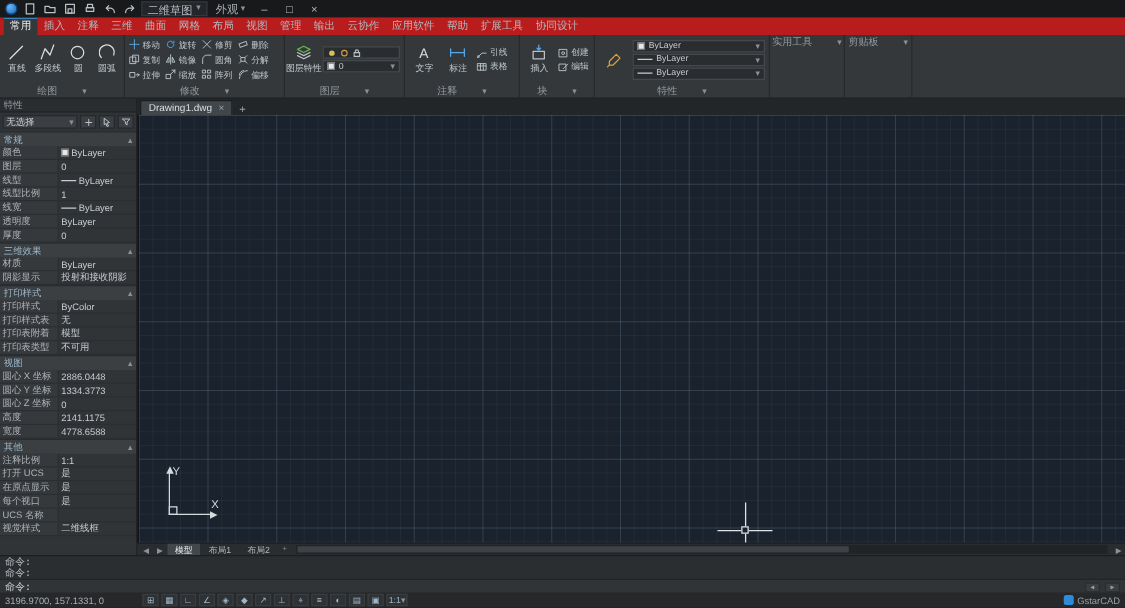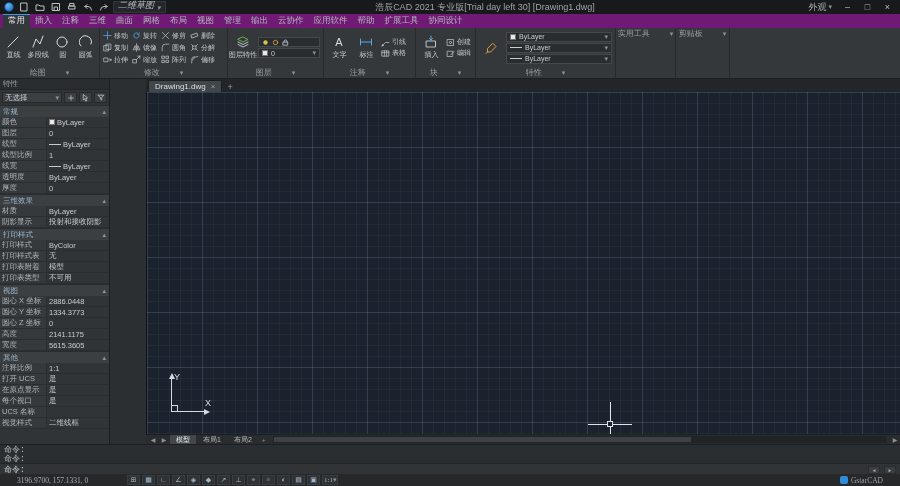--- a/index.html
+++ b/index.html
@@ -6,27 +6,27 @@
   html,body { width:900px; height:486px; overflow:hidden; background:#222426; }
   body { font-family:"Liberation Sans", sans-serif; font-size:9px; color:#c8cdd1; -webkit-user-select:none; user-select:none; }
   i { font-style:normal; }
   svg { stroke:#b9c2c9; fill:none; stroke-width:1; stroke-linecap:round; stroke-linejoin:round; }
   .app { width:900px; height:486px; display:flex; flex-direction:column; background:#2c2f32; }
 
   
   .titlebar { height:14px; background:#17191b; display:flex; align-items:center; padding:0 4px; gap:3px; color:#a9afb4; font-size:9px; flex:none; }
   .logo { width:10px; height:10px; border-radius:50%; background:radial-gradient(circle at 35% 30%, #6db8f2, #1565b8); flex:none; border:1px solid #0d4a8a; }
   .qa-btn { width:13px; height:12px; display:flex; align-items:center; justify-content:center; flex:none; }
-  .ws-chip { display:flex; align-items:flex-end; gap:3px; padding:0 4px; height:12px; background:#23262a; border:1px solid #33373b; color:#b6bcc1; flex:none;font-style:italic; }
+  .ws-chip { display:flex; align-items:flex-start; gap:3px; padding:0 4px; height:12px; background:#23262a; border:1px solid #33373b; color:#b6bcc1; flex:none; }
   .title-text { flex:1; text-align:center; color:#9ea4a9; white-space:nowrap; overflow:hidden; }
   .appearance { display:flex; align-items:center; gap:2px; padding:0 4px; flex:none; }
   .win-btn { width:17px; height:12px; display:flex; align-items:center; justify-content:center; color:#b6bcc1; flex:none; }
 
   
-  .tabs-row { height:14px; background:#701a75; display:flex; align-items:center; padding-left:3px; flex:none; }
+  .tabs-row { height:14px; background:#b91c1c; display:flex; align-items:center; padding-left:3px; flex:none; }
   .rtab { padding:1px 5px; font-size:8.5px; color:#b2b8bd; display:flex; align-items:center; }
   .rtab.active { background:#34383b; color:#eef1f3; box-shadow: inset 0 1px 0 #3e9ae0; }
 
   
   .ribbon { height:51px; background:#34383b; border-bottom:1px solid #1c1e20; display:flex; flex:none; }
   .panel { display:flex; flex-direction:column; border-right:1px solid #272a2c; flex:none; }
   .panel-tools { flex:1; display:flex; align-items:center; padding:1px 3px; gap:3px; overflow:hidden; }
   .panel-label { height:11px; font-size:8px; color:#959ba0; display:flex; align-items:center; justify-content:center; gap:20px; flex:none; }
   .big-tool { width:24px; display:flex; flex-direction:column; align-items:center; justify-content:center; gap:1px; font-size:7.5px; color:#c3c9ce; text-align:center; }
   .big-tool svg { width:14px; height:14px; flex:none; }
@@ -50,21 +50,21 @@
   .props-head { height:15px; display:flex; align-items:center; gap:2px; padding:1px 2px; }
   .sel-combo { flex:1; height:11px; background:#3b3f43; border:1px solid #26282a; display:flex; align-items:center; justify-content:space-between; padding:0 2px; color:#ced3d7; }
   .pp-btn { width:13px; height:11px; background:#3b3f43; border:1px solid #26282a; display:flex; align-items:center; justify-content:center; }
   .pp-btn svg { width:8px; height:8px; }
   .sec-head { height:12px; background:#3b3f42; color:#9db8cc; display:flex; align-items:center; justify-content:space-between; padding:0 3px; border-top:1px solid #292c2e; }
   .prow { height:11px; display:flex; border-bottom:1px solid #2b2e30; flex:none; }
   .plabel { width:47px; padding:0 2px; display:flex; align-items:center; color:#aeb4b9; background:#36393c; white-space:nowrap; overflow:hidden; border-right:1px solid #2b2e30; }
   .pvalue { flex:1; padding:0 2px; display:flex; align-items:center; gap:2px; color:#c6ccd1; white-space:nowrap; overflow:hidden; }
 
   
-  .ws-col { flex:1; display:flex; flex-direction:column; min-width:0;margin-left:36px; }
+  .ws-col { flex:1; display:flex; flex-direction:column; min-width:0; }
   .doctabs { height:13px; background:#232628; display:flex; align-items:flex-end; padding-left:2px; flex:none; }
   .doctab { background:#41464a; border:1px solid #1c1e20; border-bottom:none; padding:1px 6px; font-size:8px; color:#dbdfe2; display:flex; align-items:center; gap:5px; }
   .doctab .x { color:#9aa0a5; }
   .newtab { padding:0 5px; color:#9aa0a5; font-size:9px; }
 
   .viewport { flex:1; position:relative; overflow:hidden; background-color:#1a232d;
     background-image:
       linear-gradient(rgba(140,170,200,0.16) 1px, transparent 1px),
       linear-gradient(90deg, rgba(140,170,200,0.16) 1px, transparent 1px),
       linear-gradient(rgba(120,150,180,0.07) 1px, transparent 1px),
@@ -92,21 +92,21 @@
   .hthumb { position:absolute; left:1px; top:1px; bottom:1px; width:68%; background:#3e4246; }
 
   
   .cmd { height:30px; background:#2b2e30; border-top:1px solid #1c1e20; display:flex; flex-direction:column; font-family:"DejaVu Sans Mono", monospace; font-size:8px; flex:none; }
   .cmd-line { height:9px; display:flex; align-items:center; padding:0 4px; color:#b9bec3; }
   .cmd-input { flex:1; display:flex; align-items:center; padding:0 4px; background:#303437; border-top:1px solid #222426; color:#ced3d7; gap:4px; }
   .cmd-input .grow { flex:1; }
   .cmd-arrow { width:12px; height:8px; background:#3a3e41; border:1px solid #2a2d2f; display:flex; align-items:center; justify-content:center; color:#9aa0a5; font-size:5px; }
 
   
-  .status { height:12px; background:#26282a; display:flex; align-items:center; padding:0 17px; gap:2px; font-size:7.5px; color:#a9aeb3; flex:none;font-family:Liberation Serif, serif; }
+  .status { height:12px; background:#26282a; display:flex; align-items:center; padding:0 4px; gap:2px; font-size:7.5px; color:#a9aeb3; flex:none; }
   .coords { width:108px; white-space:nowrap; overflow:hidden; flex:none; }
   .stoggle { min-width:13px; height:10px; background:#2f3234; border:1px solid #3a3d40; display:flex; align-items:center; justify-content:center; font-size:7px; color:#9fb6c8; padding:0 1px; flex:none; }
   .spacer { flex:1; }
   .brand { display:flex; align-items:center; gap:3px; color:#9aa0a5; flex:none; }
   .brand .bsq { width:8px; height:8px; background:#2e8bd8; border-radius:2px; }
 </style>
 </head>
 <body>
 
 <div class="app">
@@ -142,21 +142,20 @@
       </span>
     <span class="qa-btn">
         <svg viewBox="0 0 10 10" width="10" height="10">
           <path d="M1.5 8A3.5 3.5 0 0 1 5 4.5h3M8 4.5 6 2.5M8 4.5 6 6.5"></path>
         </svg>
       </span>
     <span class="ws-chip">
       <span>二维草图</span>
       <span class="chev">▾</span>
     </span>
-    <span class="title-text">浩辰CAD 2021 专业版[Trial day left 30] [Drawing1.dwg]</span>
     <span class="appearance">
       <span>外观</span>
       <span class="chev">▾</span>
     </span>
     <span class="win-btn">–</span>
     <span class="win-btn">□</span>
     <span class="win-btn close">×</span>
   </div>
 
   <div class="tabs-row">
@@ -598,21 +597,21 @@
       </div>
       <div class="prow">
         <span class="plabel">高度</span>
         <span class="pvalue">
             <i>2141.1175</i>
           </span>
       </div>
       <div class="prow">
         <span class="plabel">宽度</span>
         <span class="pvalue">
-            <i>5615.3605</i>
+            <i>4778.6588</i>
           </span>
       </div>
 
       <div class="sec-head">
         <span>其他</span>
         <span class="chev">▴</span>
       </div>
       <div class="prow">
         <span class="plabel">注释比例</span>
         <span class="pvalue">

